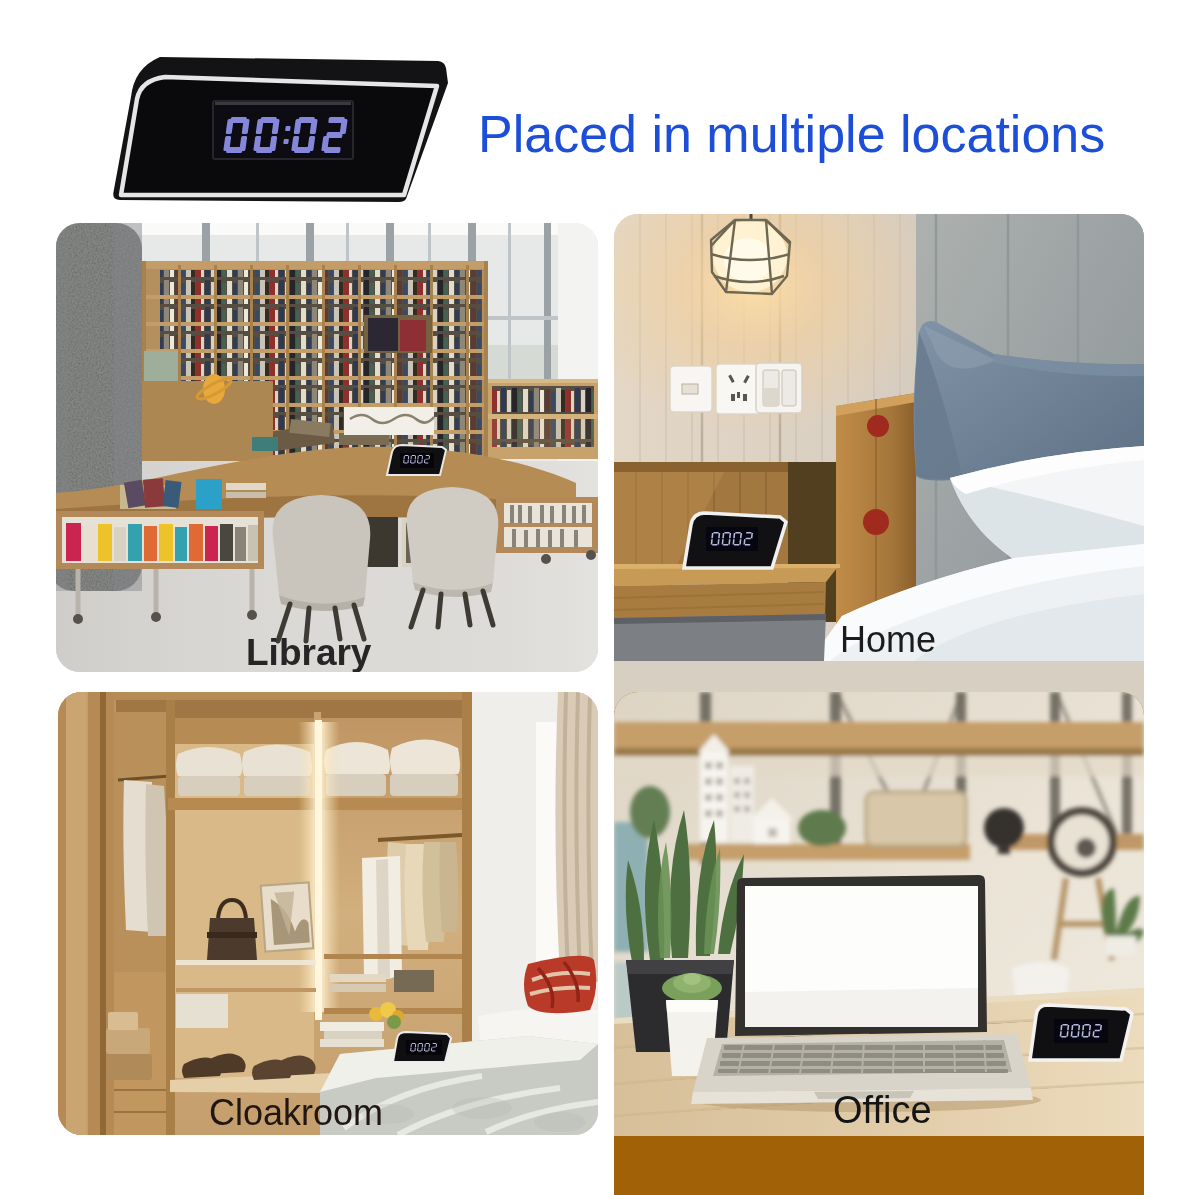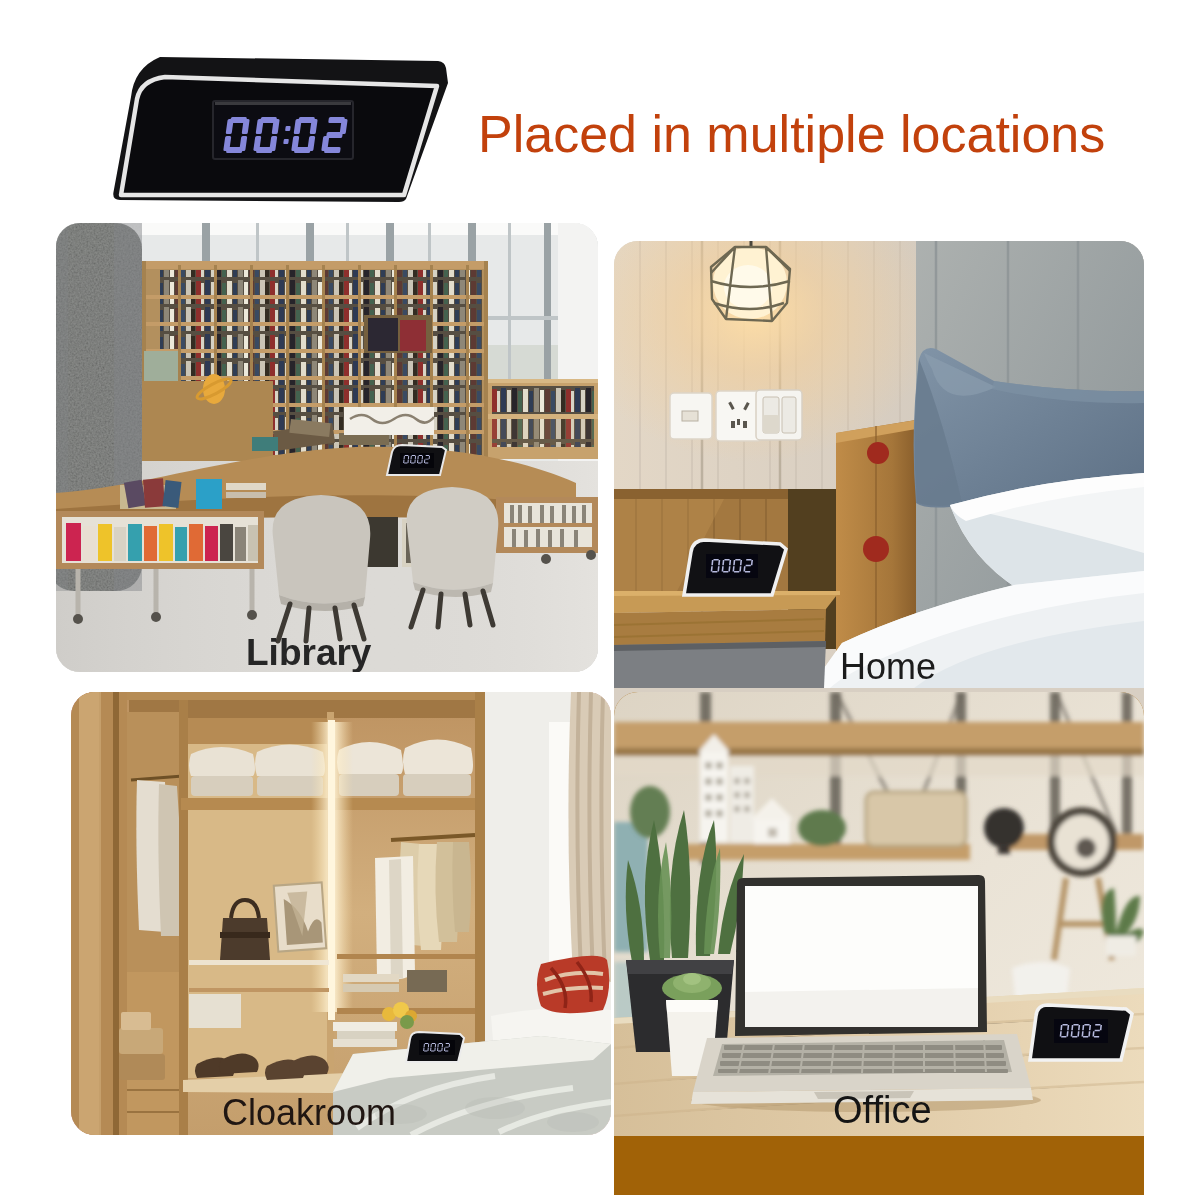--- a/index.html
+++ b/index.html
@@ -49,21 +49,21 @@
     <g transform="translate(98,0)">
         <rect x="3" y="0" width="16" height="6" rx="1.5"></rect>
         <rect x="16" y="2" width="6" height="15" rx="1.5"></rect>
         <rect x="3" y="15" width="16" height="6" rx="1.5"></rect>
         <rect x="0" y="19" width="6" height="15" rx="1.5"></rect>
         <rect x="3" y="30" width="16" height="6" rx="1.5"></rect>
       </g>
   </g>
 </svg>
 
-<div style="position:absolute;left:478px;top:104px;font-size:52px;color:#c2410c;letter-spacing:0px;">Placed in multiple locations</div>
+<div style="position:absolute;left:478px;top:104px;font-size:52px;color:#1d4ed8;letter-spacing:0px;">Placed in multiple locations</div>
 
 <div class="panel" id="p-library" style="left:56px;top:223px;width:542px;height:449px;background:#cfcdc9;font-weight:bold;">
 <svg width="542" height="449" viewBox="0 0 542 449">
 <defs>
   <filter id="spk" x="0" y="0" width="100%" height="100%">
           <feTurbulence type="fractalNoise" baseFrequency="0.55" numOctaves="2" result="n"></feTurbulence>
           <feColorMatrix in="n" type="matrix" values="0 0 0 0 0.45 0 0 0 0 0.45 0 0 0 0 0.44 0 0 0 0.5 0"></feColorMatrix>
           <feComposite operator="over" in2="SourceGraphic"></feComposite>
         </filter>
   <g id="m0002" fill="#b6bade">
@@ -303,21 +303,21 @@
           <line x1="81" y1="104" x2="91" y2="138"></line>
           <line x1="39" y1="107" x2="36" y2="140"></line>
           <line x1="63" y1="107" x2="68" y2="138"></line>
         </g>
 </g>
 
 <text x="190" y="442" font-size="37" fill="#262626">Library</text>
 </svg>
 </div>
 
-<div class="panel" id="p-home" style="left:614px;top:241px;width:530px;height:545px;background:#d8cfc3;">
+<div class="panel" id="p-home" style="left:614px;top:214px;width:530px;height:545px;background:#d8cfc3;">
 <svg width="530" height="447" viewBox="0 0 530 447">
 <defs>
  <linearGradient id="hwall" x1="0" y1="0" x2="1" y2="0">
           <stop offset="0" stop-color="#e3d7c6"></stop>
           <stop offset="0.45" stop-color="#d9cfc2"></stop>
           <stop offset="1" stop-color="#c8c1b8"></stop>
         </linearGradient>
  <radialGradient id="hglow" cx="0.5" cy="0.5" r="0.5">
           <stop offset="0" stop-color="#ffdfa6" stop-opacity="0.95"></stop>
           <stop offset="0.4" stop-color="#f6cf96" stop-opacity="0.55"></stop>
@@ -454,21 +454,21 @@
 <path d="M10,60 L17,17 Q19,5 31,5 L106,9 L112,14 L98,60 Z" fill="none" stroke="#f0f0f0" stroke-width="3.5"></path>
 <rect x="32" y="19" width="52" height="24" fill="#060610"></rect>
 <use href="#m0002" transform="translate(38,24) scale(0.52) skewX(-6)"></use>
 </g>
 
 <text x="226" y="438" font-size="36" fill="#1c1c1c">Home</text>
 
 </svg>
 </div>
 
-<div class="panel" id="p-cloak" style="left:58px;top:692px;width:540px;height:443px;background:#f0abfc;margin-left:13px;">
+<div class="panel" id="p-cloak" style="left:58px;top:692px;width:540px;height:443px;background:#f0abfc;">
 <svg width="540" height="443" viewBox="0 0 540 443">
 <defs>
  <linearGradient id="cwood" x1="0" y1="0" x2="0" y2="1">
           <stop offset="0" stop-color="#bd9260"></stop>
           <stop offset="0.5" stop-color="#d2af7e"></stop>
           <stop offset="1" stop-color="#c49e6c"></stop>
         </linearGradient>
  <linearGradient id="cled" x1="0" y1="0" x2="1" y2="0">
           <stop offset="0" stop-color="#f6dfae" stop-opacity="0"></stop>
           <stop offset="0.5" stop-color="#fff4d8"></stop>

